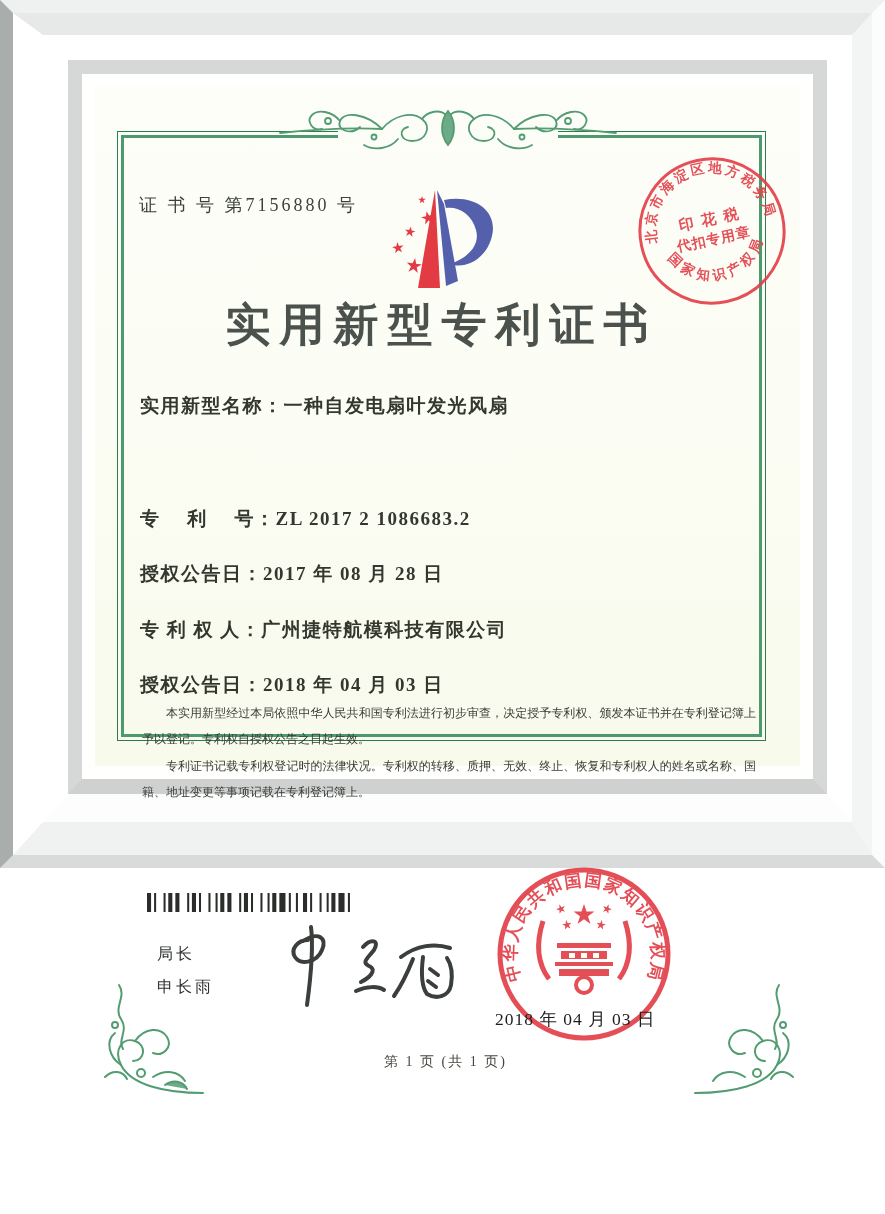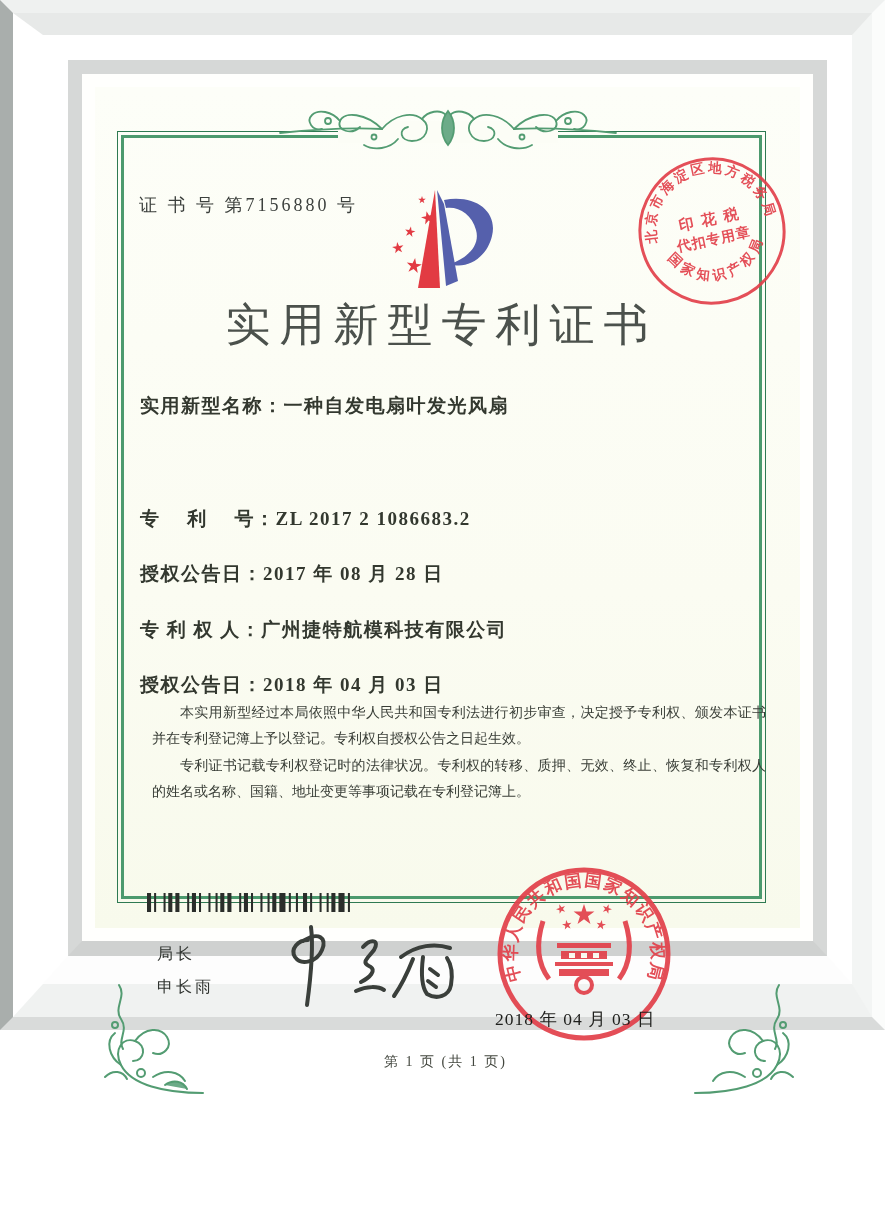--- a/index.html
+++ b/index.html
@@ -1,18 +1,18 @@
 <!DOCTYPE html>
 <html><head>
 <meta charset="utf-8">
 <style>
   html,body{margin:0;padding:0;}
   body{width:885px;height:1214px;background:#fff;overflow:hidden;
        font-family:"Liberation Serif","DejaVu Serif",serif;}
-  .stage{position:relative;width:885px;height:1030px;}
+  .stage{position:relative;width:885px;height:868px;}
   
   .frame-a{position:absolute;inset:0;
     border-left:13px solid #a9aeac;border-top:13px solid #eff1f0;
     border-right:13px solid #fbfcfb;border-bottom:13px solid #d9dbda;}
   .frame-b{position:absolute;inset:0;
     border-left:30px solid #ffffff;border-top:22px solid #e7e9e8;
     border-right:20px solid #f3f5f4;border-bottom:33px solid #f0f2f1;}
   .mat-white{position:absolute;inset:0;
     border-left:25px solid #fff;border-top:25px solid #fff;
     border-right:25px solid #fff;border-bottom:28px solid #fdfdfd;}
@@ -26,26 +26,26 @@
   .border-outer{position:absolute;left:22px;top:44px;right:34px;bottom:25px;
     border:1px solid #2e7a52;}
   .border-inner{position:absolute;left:26px;top:48px;right:38px;bottom:29px;
     border:3px solid #4c9a6e;}
   .ornament-top{position:absolute;left:50%;top:16px;transform:translateX(-50%);}
   .ornament-corner{position:absolute;}
   .cert-no{position:absolute;left:44px;top:106px;font-size:18px;color:#3c403d;
     letter-spacing:3px;}
   .logo{position:absolute;left:50%;top:99px;transform:translateX(-50%);}
   .page-title{position:absolute;left:0;right:12px;top:208px;text-align:center;
-    font-size:45px;color:#4b514c;letter-spacing:9px;font-weight:400;}
+    font-size:45px;color:#4b514c;letter-spacing:9px;font-weight:700;}
   .field-row{position:absolute;left:45px;font-size:19px;color:#33382f;
     letter-spacing:1.5px;white-space:nowrap;font-weight:bold;}
   .r0{top:306px;} .r1{top:363px;} .r2{top:419px;}
   .r3{top:474px;} .r4{top:530px;} .r5{top:585px;}
-  .paras{position:absolute;left:57px;top:613px;width:614px;font-size:14px;
+  .paras{position:absolute;left:47px;top:613px;width:614px;font-size:12px;
     line-height:26.4px;color:#383d36;text-align:justify;}
   .paras p{margin:0;text-indent:2em;}
   .barcode{position:absolute;left:52px;top:806px;width:208px;height:19px;}
   .officer{position:absolute;left:62px;top:850px;font-size:16px;color:#2f332f;
     font-family:"Liberation Sans","DejaVu Sans",sans-serif;letter-spacing:3px;
     line-height:33px;}
   .signature{position:absolute;left:162px;top:824px;}
   .seal-official{position:absolute;left:394px;top:772px;}
   .seal-date{position:absolute;left:400px;top:920px;width:190px;font-size:17.5px;
     color:#1e1f1c;letter-spacing:1px;white-space:nowrap;}

